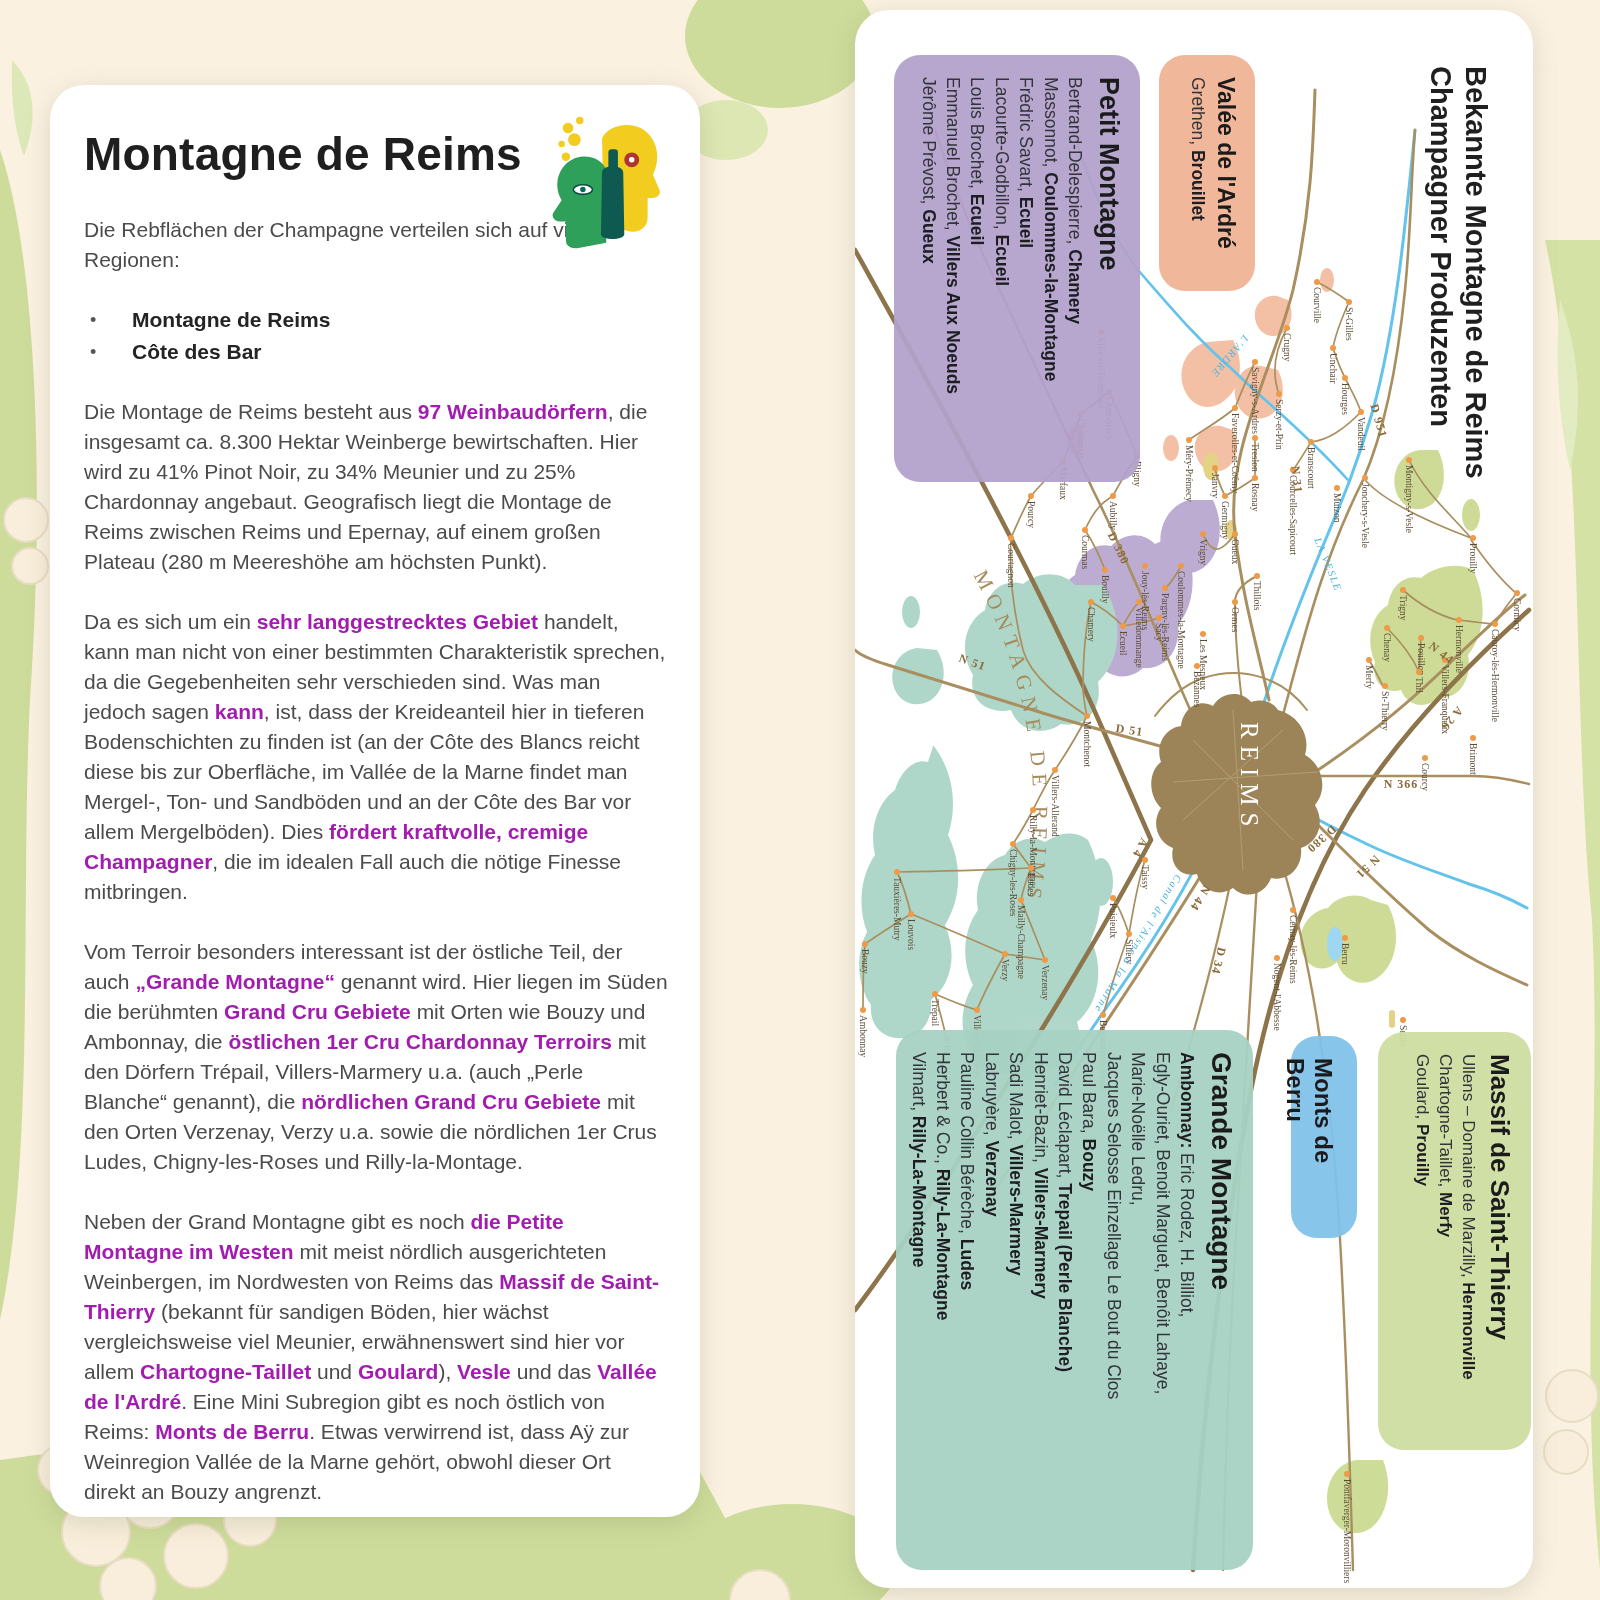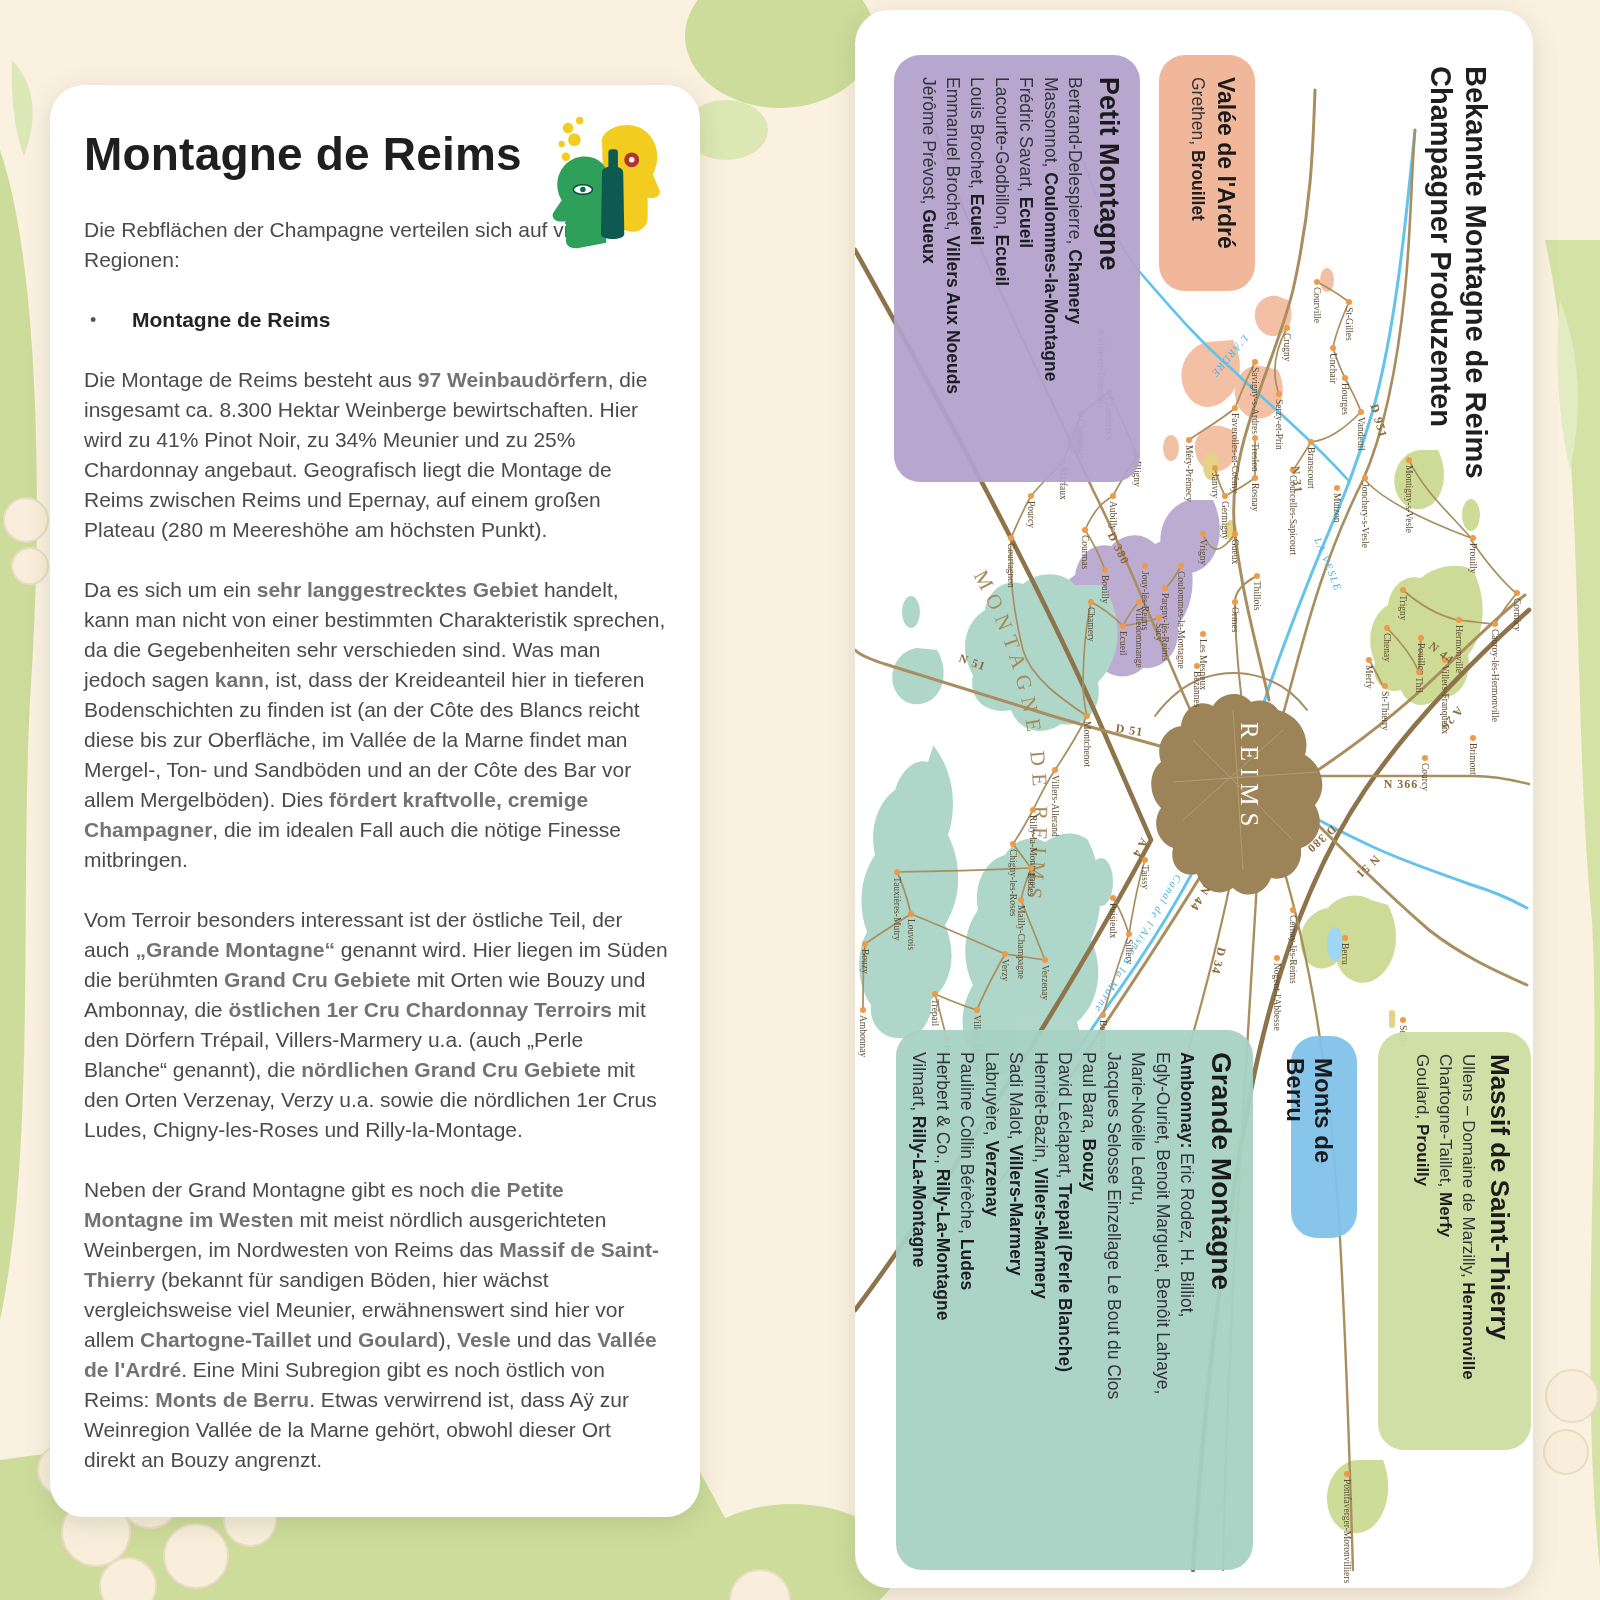--- a/index.html
+++ b/index.html
@@ -13,21 +13,21 @@
     position:absolute;background:#ffffff;border-radius:34px;
     box-shadow:0 6px 26px rgba(110,110,70,.20);z-index:2;
   }
   
   .page-left{left:50px;top:85px;width:650px;height:1432px;padding:0;box-sizing:border-box;}
   .pl-inner{position:absolute;left:34px;top:38px;right:32px;bottom:30px;}
   .pl-title{
     font-size:46px;font-weight:700;color:#1f1f1f;letter-spacing:.2px;margin:4px 0 34px 0;
   }
   .pl-body{font-size:21px;line-height:30px;color:#4b4b4b;}
-  .pl-body .bd, .pl-body b{font-weight:700;color:#737373;margin-top:8px;}
+  .pl-body .bd, .pl-body b{font-weight:700;color:#a21caf;margin-top:8px;}
   .pl-paragraph{margin:0 0 30px 0;}
   .region-list{list-style:none;margin:0 0 30px 0;padding:0;}
   .region-list li{
     position:relative;padding-left:48px;font-weight:700;color:#242424;margin:2px 0;
   }
   .region-list li::before{
     content:"•";position:absolute;left:6px;top:0;color:#555;font-weight:400;font-size:18px;
   }
   .logo{position:absolute;right:2px;top:-12px;width:128px;height:138px;}
   
@@ -119,20 +119,21 @@
       </g>
     </svg>
 
     <div class="pl-title">Montagne de Reims</div>
 
     <div class="pl-body">
       <p class="pl-paragraph">Die Rebflächen der Champagne verteilen sich auf vier Regionen:</p>
 
       <ul class="region-list">
           <li>Montagne de Reims</li>
+          <li>Côte des Bar</li>
         </ul>
 
       <div>
           <p class="pl-paragraph"><span>Die Montage de Reims besteht aus </span><span class="bd">97 Weinbaudörfern</span><span>, die insgesamt ca. 8.300 Hektar Weinberge bewirtschaften. Hier wird zu 41% Pinot Noir, zu 34% Meunier und zu 25% Chardonnay angebaut. Geografisch liegt die Montage de Reims zwischen Reims und Epernay, auf einem großen Plateau (280 m Meereshöhe am höchsten Punkt).</span></p>
           <p class="pl-paragraph"><span>Da es sich um ein </span><span class="bd">sehr langgestrecktes Gebiet</span><span> handelt, kann man nicht von einer bestimmten Charakteristik sprechen, da die Gegebenheiten sehr verschieden sind. Was man jedoch sagen </span><span class="bd">kann</span><span>, ist, dass der Kreideanteil hier in tieferen Bodenschichten zu finden ist (an der Côte des Blancs reicht diese bis zur Oberfläche, im Vallée de la Marne findet man Mergel-, Ton- und Sandböden und an der Côte des Bar vor allem Mergelböden). Dies </span><span class="bd">fördert kraftvolle, cremige Champagner</span><span>, die im idealen Fall auch die nötige Finesse mitbringen.</span></p>
           <p class="pl-paragraph"><span>Vom Terroir besonders interessant ist der östliche Teil, der auch </span><span class="bd">„Grande Montagne“</span><span> genannt wird. Hier liegen im Süden die berühmten </span><span class="bd">Grand Cru Gebiete</span><span> mit Orten wie Bouzy und Ambonnay, die </span><span class="bd">östlichen 1er Cru Chardonnay Terroirs</span><span> mit den Dörfern Trépail, Villers-Marmery u.a. (auch „Perle Blanche“ genannt), die </span><span class="bd">nördlichen Grand Cru Gebiete</span><span> mit den Orten Verzenay, Verzy u.a. sowie die nördlichen 1er Crus Ludes, Chigny-les-Roses und Rilly-la-Montage.</span></p>
           <p class="pl-paragraph"><span>Neben der Grand Montagne gibt es noch </span><span class="bd">die Petite Montagne im Westen</span><span> mit meist nördlich ausgerichteten Weinbergen, im Nordwesten von Reims das </span><span class="bd">Massif de Saint-Thierry</span><span> (bekannt für sandigen Böden, hier wächst vergleichsweise viel Meunier, erwähnenswert sind hier vor allem </span><span class="bd">Chartogne-Taillet</span><span> und </span><span class="bd">Goulard</span><span>), </span><span class="bd">Vesle</span><span> und das </span><span class="bd">Vallée de l'Ardré</span><span>. Eine Mini Subregion gibt es noch östlich von Reims: </span><span class="bd">Monts de Berru</span><span>. Etwas verwirrend ist, dass Aÿ zur Weinregion Vallée de la Marne gehört, obwohl dieser Ort direkt an Bouzy angrenzt.</span></p>
         </div>
     </div>
   </div>

